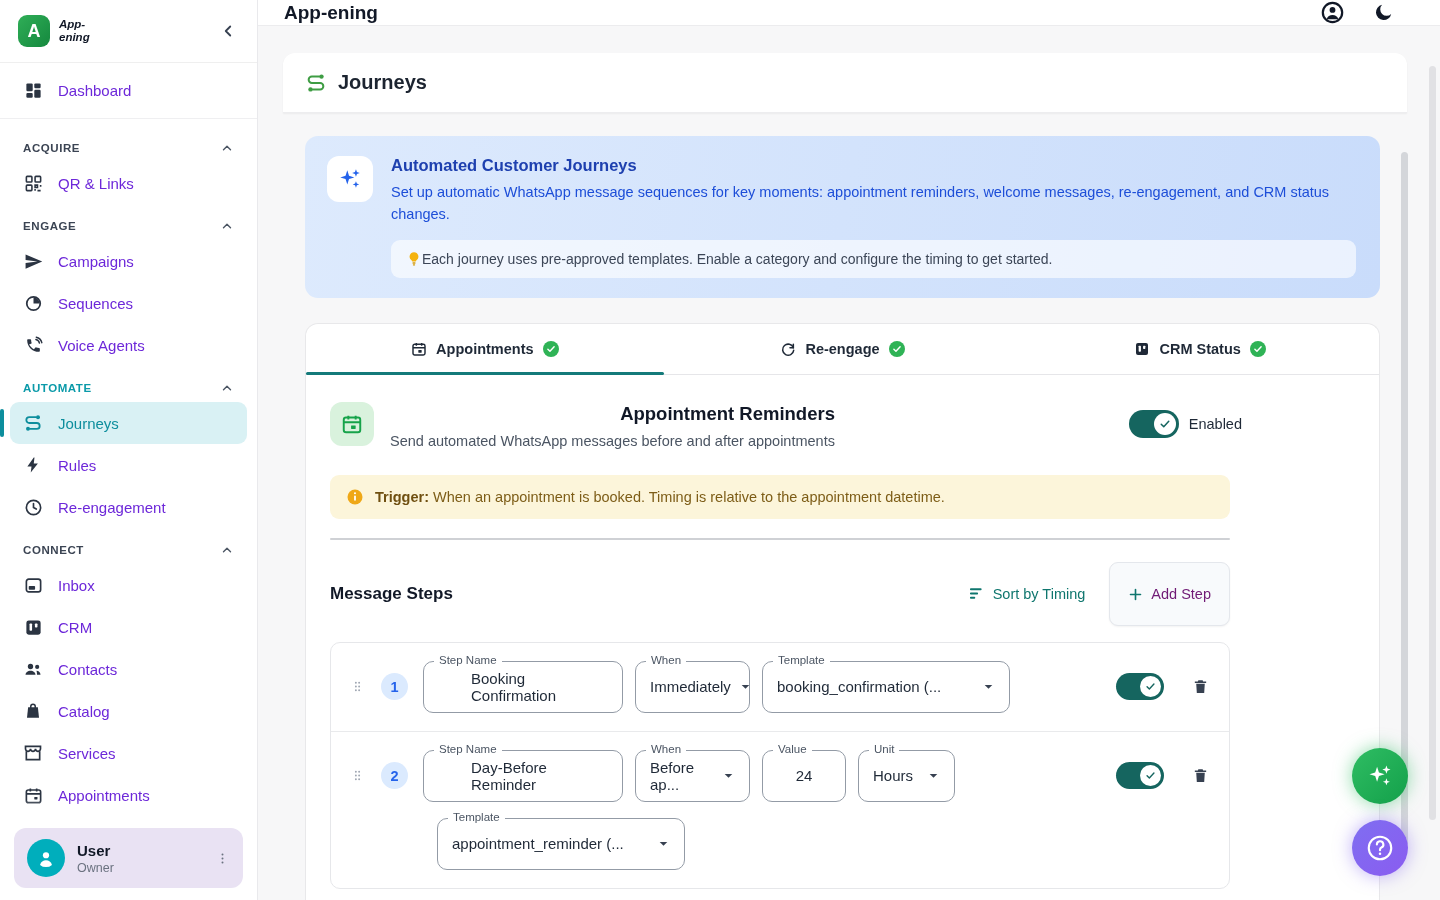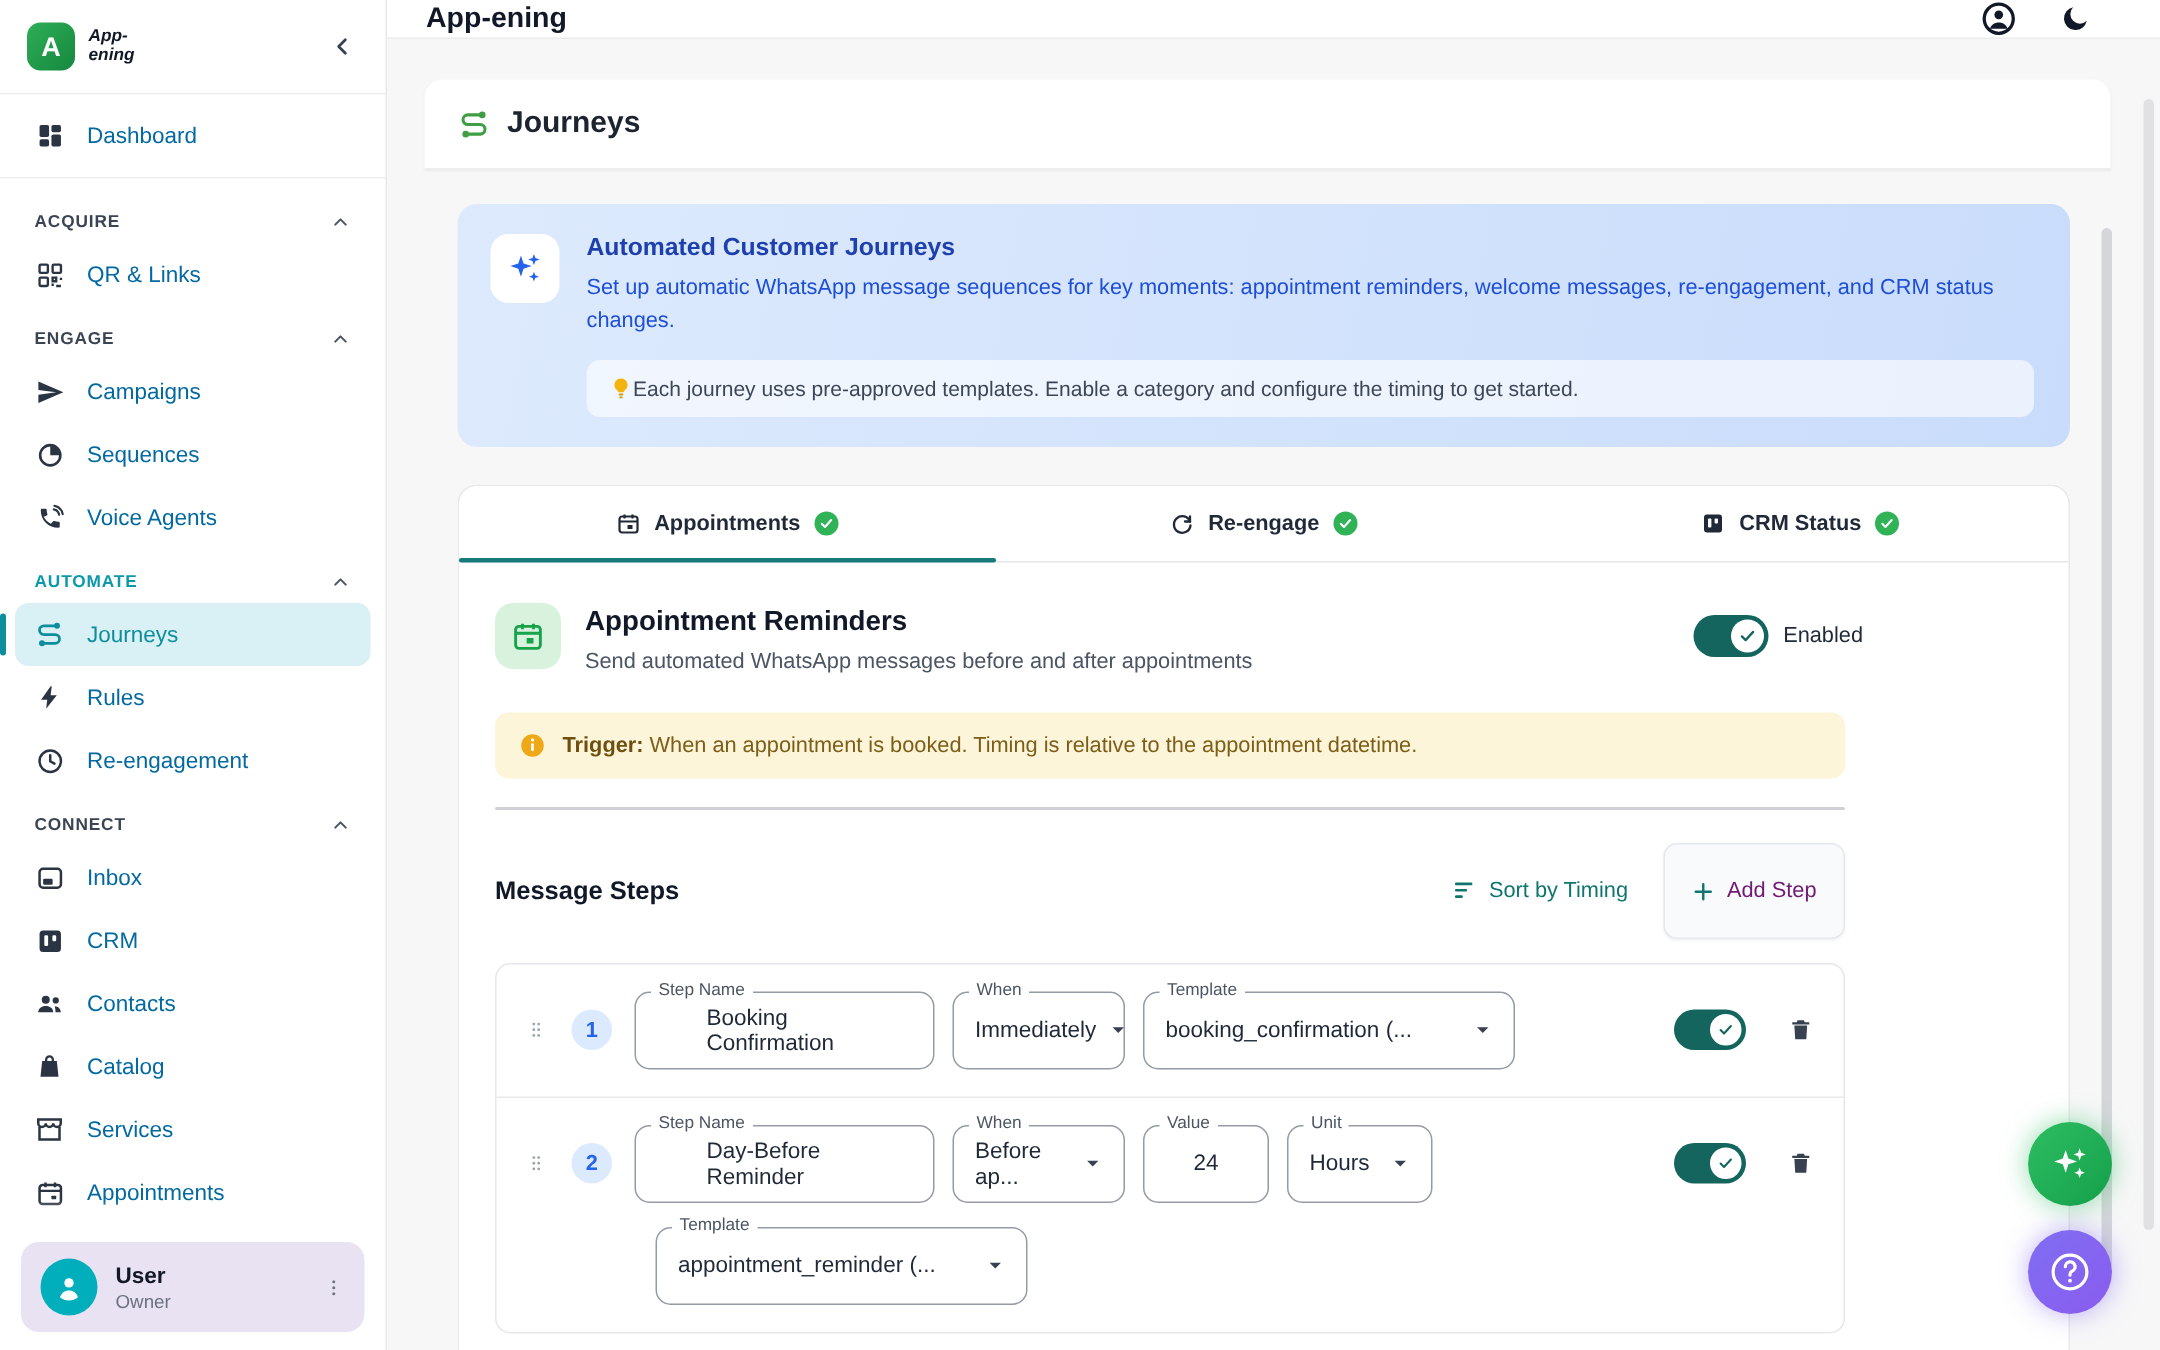--- a/index.html
+++ b/index.html
@@ -11,21 +11,21 @@
 
   
   .sidebar { width:258px; min-width:258px; background:#fff; border-right:1px solid #e9e9ec; display:flex; flex-direction:column; position:relative; }
   .side-header { height:63px; display:flex; align-items:center; justify-content:space-between; padding:0 20px 0 18px; border-bottom:1px solid #efefef; }
   .logo-wrap { display:flex; align-items:center; gap:9px; }
   .logo-badge { width:32px; height:32px; border-radius:9px; background:linear-gradient(135deg,#2fae57,#15883e); color:#fff; font-weight:bold; font-size:18px; display:flex; align-items:center; justify-content:center; }
   .logo-text { font-size:11.5px; font-weight:bold; color:#111827; line-height:1.15;font-style:italic; }
   .collapse-btn { color:#374151; cursor:pointer; }
 
   .nav { flex:1; padding:6px 10px 0 10px; overflow:hidden; }
-  .nav-item { height:42px; display:flex; align-items:center; gap:15px; padding:0 13px; border-radius:9px; font-size:15px; color:#0369a1; cursor:pointer; position:relative; }
+  .nav-item { height:42px; display:flex; align-items:center; gap:15px; padding:0 13px; border-radius:9px; font-size:15px; color:#6d28d9; cursor:pointer; position:relative; }
   .nav-item .ni { width:20px; display:flex; justify-content:center; }
   .nav-divider { height:1px; background:#efeff1; margin:7px -10px; }
   .section-h { display:flex; align-items:center; justify-content:space-between; padding:15px 13px 7px 13px; font-size:11.5px; font-weight:bold; letter-spacing:.05em; color:#3b4453; }
   .section-h.teal { color:#0b9aa9; }
   .nav-item.active { background:#d9f1f4; color:#0d8e9d; font-weight:500; }
   .nav-item.active::before { content:""; position:absolute; left:-10px; top:7px; bottom:7px; width:4px; border-radius:3px; background:#0d8e9d; }
 
   .side-footer { padding:10px 14px 12px; position:relative; }
   .side-footer::before { content:""; position:absolute; left:0; right:1px; top:-18px; height:18px; background:linear-gradient(180deg, rgba(255,255,255,0), #fff); }
   .user-card { background:#e9e2f3; border-radius:12px; padding:11px 13px; display:flex; align-items:center; gap:12px; cursor:pointer; }
@@ -56,21 +56,21 @@
 
   
   .tab-card { margin-top:25px; background:#fff; border:1px solid #e8e8ea; border-bottom:none; border-radius:13px 13px 0 0; min-height:600px; }
   .tabs { display:flex; border-bottom:1px solid #e6e6e9; height:51px; }
   .tab { flex:1; display:flex; align-items:center; justify-content:center; gap:9px; font-size:14.5px; font-weight:600; color:#1f2937; cursor:pointer; position:relative; }
   .tab.active::after { content:""; position:absolute; left:0; right:0; bottom:-1px; height:3px; background:#147a7a; border-radius:2px; }
   .check-badge { width:16px; height:16px; border-radius:50%; background:#2fb356; display:flex; align-items:center; justify-content:center; }
 
   .section { padding:27px 24px 24px 24px; }
   .section-head { width:912px; display:flex; align-items:flex-start; justify-content:space-between; }
-  .sh-left { display:flex; gap:16px; }
+  .sh-left { display:flex; gap:16px;text-align:right; }
   .green-tile { width:44px; height:44px; border-radius:12px; background:#d9f2dd; display:flex; align-items:center; justify-content:center; }
   .sh-title { font-size:18.5px; font-weight:bold; color:#111827; margin-top:1px; }
   .sh-sub { font-size:14.5px; color:#4b5563; margin-top:8px; }
   .enabled-wrap { display:flex; align-items:center; gap:10px; margin-top:8px; }
   .enabled-label { font-size:14.5px; color:#1f2937; }
 
   .tgl { width:50px; height:28px; border-radius:15px; background:#15655f; position:relative; cursor:pointer; }
   .tgl .knob { position:absolute; right:3px; top:3px; width:22px; height:22px; border-radius:50%; background:#fff; display:flex; align-items:center; justify-content:center; }
   .tgl.sm { width:48px; height:27px; }
   .tgl.sm .knob { width:21px; height:21px; }

